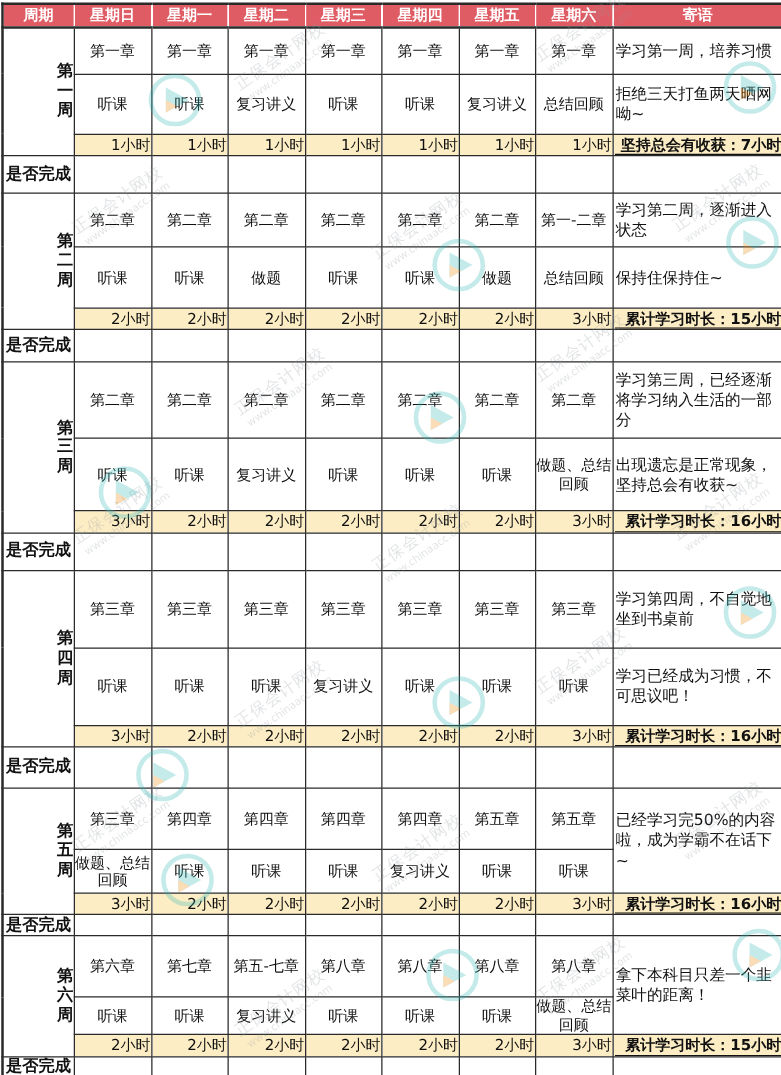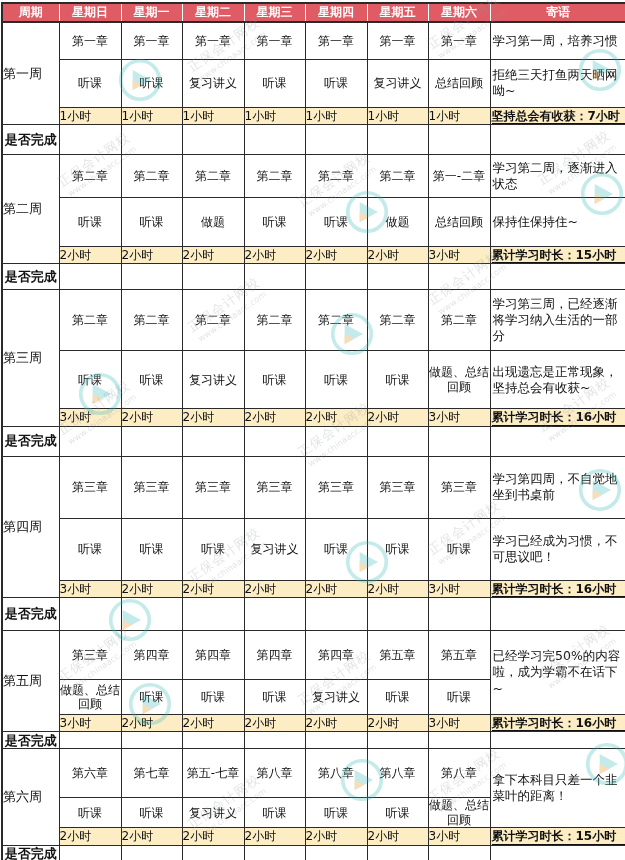--- a/index.html
+++ b/index.html
@@ -13,23 +13,23 @@
   #stage{position:relative;width:576px;height:860px;}
   table{border-collapse:collapse;table-layout:fixed;position:absolute;left:1px;top:2px;width:622px;
     border:2px solid var(--border);}
   td,th{border:1px solid var(--border);padding:0;overflow:hidden;vertical-align:middle;
     color:#111;font-size:12px;line-height:1.2;}
   thead th{background:var(--header-bg);color:var(--header-text);font-weight:bold;
     height:17px;border-left:1px solid rgba(255,255,255,.75);border-right:1px solid rgba(255,255,255,.75);
     border-top:2px solid var(--border);border-bottom:2px solid var(--border);text-align:center;}
   thead th:first-child{border-left:2px solid var(--border);}
   thead th:last-child{border-right:2px solid var(--border);}
-  .week-label{font-weight:normal;font-size:13px;text-align:left;}
+  .week-label{font-weight:bold;font-size:13px;text-align:right;padding-left:33px;}
   .cell{text-align:center;}
-  .hours-row td{background:var(--hours-bg);text-align:left;}
+  .hours-row td{background:var(--hours-bg);text-align:right;}
   .accum{font-weight:bold;font-size:12px;white-space:nowrap;text-align:center;}
   .accum .accum-inner{display:block;margin:0 1px;border-bottom:1.5px solid #111;padding:1px 0 0 0;}
   .msg{font-size:12.5px;text-align:left;vertical-align:middle;padding:1px 2px;line-height:1.3;
     word-break:break-all;}
   .done-label{font-weight:bold;font-size:13px;text-align:center;}
   
   #wm{position:absolute;left:0;top:0;width:625px;height:860px;pointer-events:none;z-index:5;}
   .wm-text{position:absolute;transform:rotate(-35deg);color:#8f969c;opacity:.26;text-align:center;
     white-space:nowrap;}
   .wm-text .l1{font-size:13px;letter-spacing:1px;display:block;}

